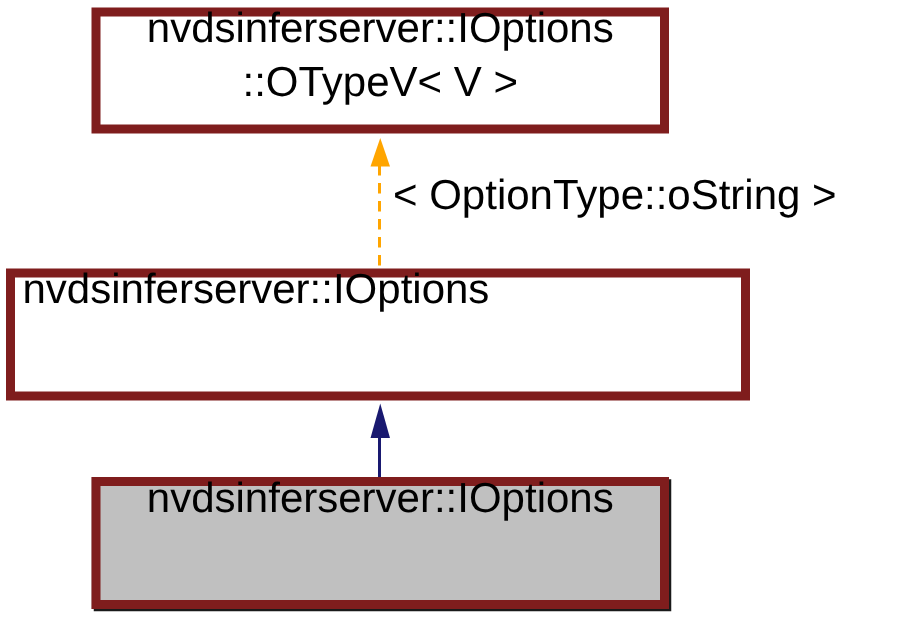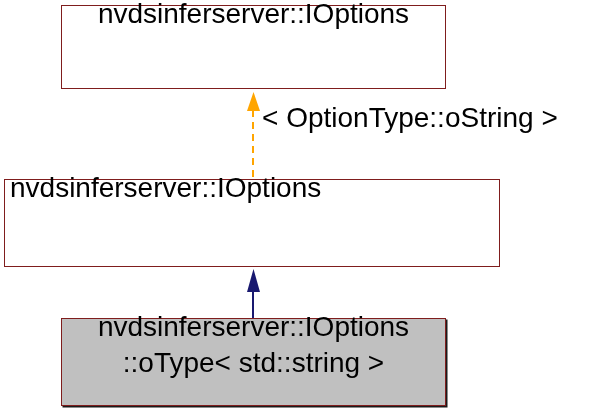--- a/index.html
+++ b/index.html
@@ -10,21 +10,21 @@
     width: 608px;
     height: 413px;
     position: relative;
     overflow: hidden;
     background: #ffffff;
     font-family: "Liberation Sans", sans-serif;
     color: #000000;
   }
   .node {
     position: absolute;
-    border: 1px solid #7f1d1d;
+    border: 6px solid #7f1d1d;
     background: #ffffff;
     box-sizing: border-box;
   }
   .node .label {
     position: absolute;
     top: -10px;
     left: 0;
     right: 0;
     text-align: center;
     font-size: 28px;
@@ -48,46 +48,46 @@
     position: absolute;
     left: 0;
     top: 0;
     width: 608px;
     height: 413px;
     pointer-events: none;
   }
   .edge-label {
     position: absolute;
     left: 262px;
-    top: 100px;
+    top: 112px;
     font-size: 28px;
     line-height: 36px;
     white-space: nowrap;
     color: #000000;
   }
 </style>
 </head>
 <body>
 
 <div class="node" id="node-top">
   <div class="label">
     <div>nvdsinferserver::IOptions</div>
+    <div>::OTypeV&lt; V &gt;</div>
   </div>
 </div>
 
 <div class="node align-left" id="node-middle">
   <div class="label">
     <div>nvdsinferserver::IOptions</div>
   </div>
 </div>
 
 <div class="node current" id="node-bottom">
   <div class="label">
     <div>nvdsinferserver::IOptions</div>
-    <div>::oType&lt; std::string &gt;</div>
   </div>
 </div>
 
 <svg id="edges-layer" viewBox="0 0 608 413" xmlns="http://www.w3.org/2000/svg">
 
   <g>
     <line x1="253" y1="110" x2="253" y2="180" stroke-width="2" stroke-dasharray="7,5" stroke="#ffa500"></line>
     <polygon points="253.5,92 247,111 260,111" fill="#ffa500"></polygon>
   </g>
 

